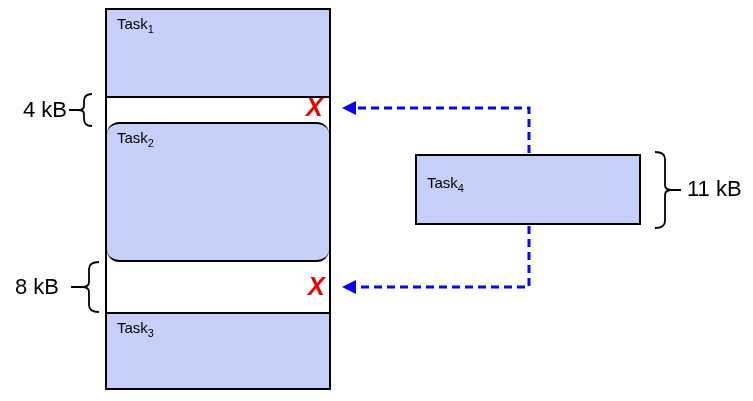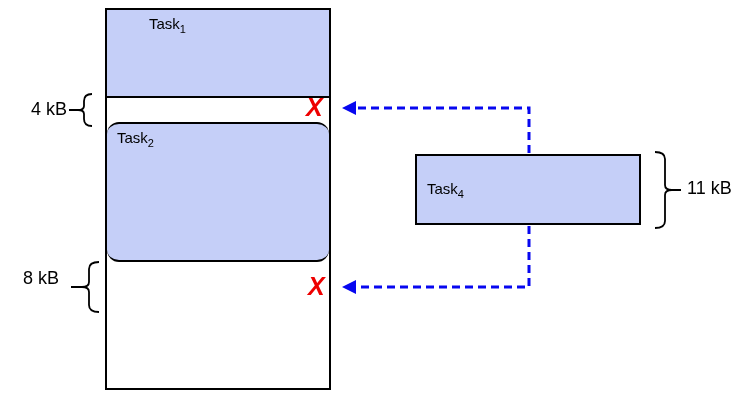--- a/index.html
+++ b/index.html
@@ -22,45 +22,45 @@
   #memory-column{
     left:105px;top:8px;width:226px;height:382px;
     border:2px solid var(--line);
     background:#ffffff;
   }
   .mem-block{
     position:absolute;left:0;width:100%;
     background:var(--block-fill);
     box-sizing:border-box;
   }
-  #block-task1{top:0;height:88px;border-bottom:2px solid var(--line);padding-left:32px;}
+  #block-task1{top:0;height:88px;border-bottom:2px solid var(--line);}
   #block-task2{top:112px;height:140px;border-top:2px solid var(--line);border-bottom:2px solid var(--line);border-radius:12px;}
   #block-task3{top:302px;height:76px;border-top:2px solid var(--line);}
   .task-label{
     display:inline-block;
     padding:5px 0 0 10px;
     font-size:15px;
     line-height:18px;
   }
   .task-label sub{font-size:11px;line-height:0;}
   
   #task4-box{
     left:415px;top:154px;width:226px;height:71px;
     border:2px solid var(--line);
     background:var(--block-fill);
   }
-  #task4-box .task-label{padding:24px 0 0 10px;}
+  #task4-box .task-label{padding:18px 0 0 10px;}
   
   .size-label{
-    font-size:18px;
+    font-size:22px;
     line-height:19px;
     white-space:nowrap;
   }
   #gap1-size{left:10px;top:100px;width:57px;text-align:right;}
-  #gap2-size{left:2px;top:269px;width:57px;text-align:right;}
+  #gap2-size{left:2px;top:277px;width:57px;text-align:right;}
   #task4-size{left:687px;top:179px;}
   
   .reject-x{
     font-size:25px;
     font-style:italic;
     font-weight:bold;
     color:var(--reject);
     line-height:25px;
   }
   #reject-x-1{left:306px;top:95px;}
@@ -82,20 +82,23 @@
 
   <div class="abs" id="memory-column">
     <div class="mem-block" id="block-task1">
       <span class="task-label"><span>Task</span><sub>1</sub></span>
     </div>
 
     <div class="mem-block" id="block-task2">
       <span class="task-label"><span>Task</span><sub>2</sub></span>
     </div>
 
+    <div class="mem-block" id="block-task3">
+      <span class="task-label"><span>Task</span><sub>3</sub></span>
+    </div>
   </div>
 
   <span class="abs reject-x" id="reject-x-1">X</span>
   <span class="abs reject-x" id="reject-x-2">X</span>
 
   <div class="abs" id="task4-box">
     <span class="task-label"><span>Task</span><sub>4</sub></span>
   </div>
 
   <div class="abs size-label" id="task4-size">11 kB</div>

